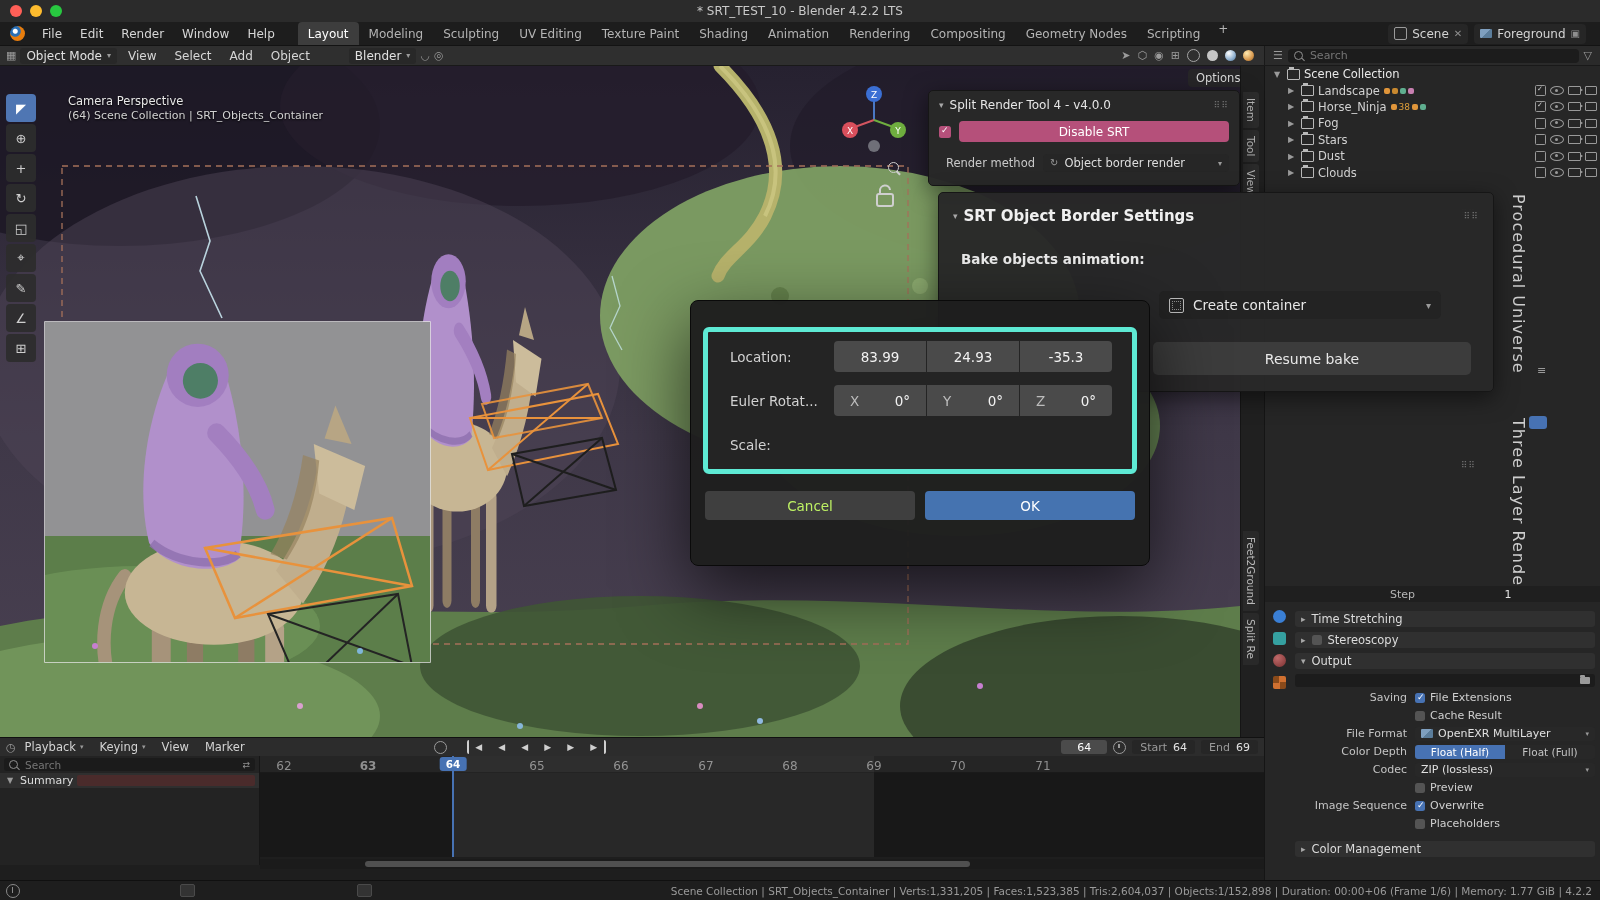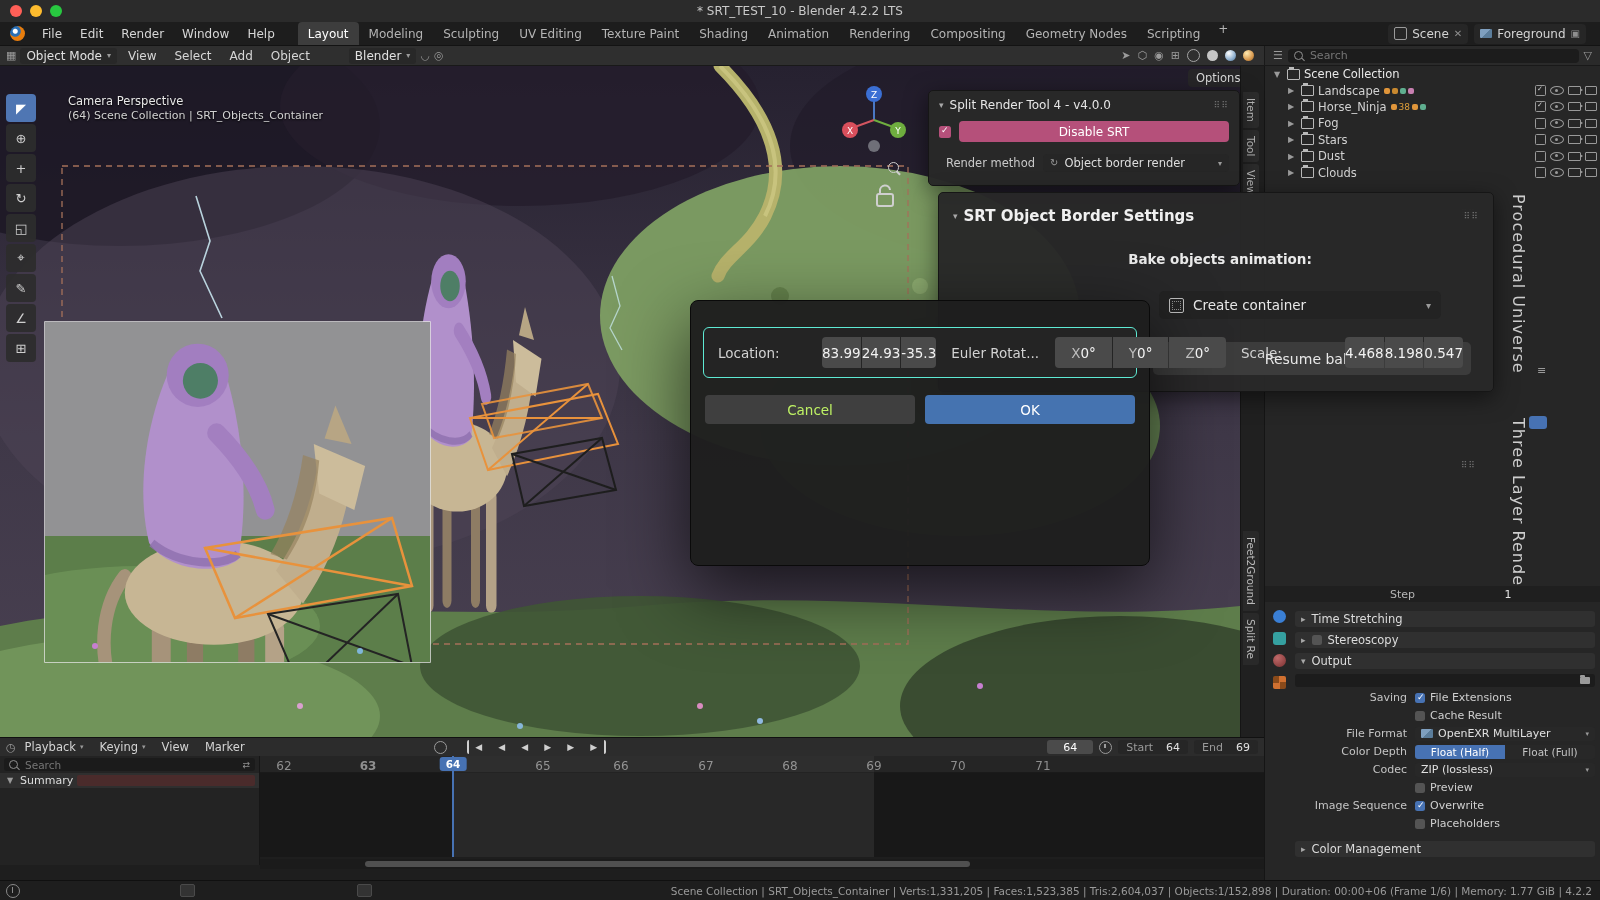--- a/index.html
+++ b/index.html
@@ -82,31 +82,31 @@
   .cb.on{background:#4772b3;}
   .cb.on::after{content:"✓";position:absolute;color:#fff;font-size:9px;left:2px;top:-1px;}
   .cb.pink{background:#b5507a;}
   .btn{background:#3f3f3f;border-radius:4px;display:flex;align-items:center;justify-content:center;color:#bef264;}
   .btn-pink{background:#b5507a;color:#fff;flex:1;height:21px;font-size:12px;border-radius:4px;display:flex;align-items:center;justify-content:center;}
   .method-row{display:flex;align-items:center;gap:8px;margin-top:12px;}
   .method-row .lab{color:#c9c9c9;font-size:11.5px;width:96px;text-align:right;flex:none;}
   .dd2{background:#262626;border-radius:4px;height:18px;display:flex;align-items:center;gap:6px;padding:0 7px;flex:1;color:#dedede;font-size:11.5px;}
   .dd2::after{content:"▾";font-size:8px;color:#9a9a9a;margin-left:auto;}
   .srt2-title{font-size:15px;font-weight:bold;color:#f0f0f0;}
-  .bake-label{font-size:13.5px;font-weight:bold;color:#eaeaea;margin:22px 0 0 8px;text-align:center;}
+  .bake-label{font-size:13.5px;font-weight:bold;color:#eaeaea;margin:22px 0 0 8px;}
   .container-dd{position:absolute;left:220px;top:98px;width:282px;height:28px;background:#232323;border-radius:5px;display:flex;align-items:center;gap:9px;padding:0 10px;box-sizing:border-box;font-size:13.5px;color:#e8e8e8;}
   .container-dd::after{content:"▾";font-size:10px;color:#9a9a9a;margin-left:auto;}
   .resume-btn{position:absolute;left:214px;top:149px;width:318px;height:33px;background:#3c3c3c;border-radius:5px;display:flex;align-items:center;justify-content:center;font-size:14px;color:#e8e8e8;}
   .box-ico{width:13px;height:13px;border:1.5px solid #bdbdbd;border-radius:2px;position:relative;flex:none;}
   .box-ico::after{content:"";position:absolute;inset:2px;border:1px dotted #8f8f8f;}
 
   
   .modal{position:absolute;left:690px;top:300px;width:460px;height:266px;background:rgba(30,30,30,.97);border:1px solid #0a0a0a;border-radius:8px;box-shadow:0 24px 70px rgba(0,0,0,.65);z-index:6;padding:14px 12px;box-sizing:border-box;}
   .modal-title{font-size:15px;color:#ededed;padding:0 4px 10px 4px;border-bottom:1px solid #3a3a3a;}
-  .modal-rows{border:1px solid #5eead4;background:#242424;border-radius:6px;margin-top:12px;padding:9px 12px;display:flex;flex-direction:row;gap:13px;}
+  .modal-rows{border:5px solid #5eead4;background:#242424;border-radius:6px;margin-top:12px;padding:9px 20px;display:flex;flex-direction:column;gap:13px;}
   .m-row{display:flex;align-items:center;height:31px;}
   .m-lab{width:104px;color:#d2d2d2;font-size:13.5px;flex:none;padding-left:2px;}
   .cells{display:flex;gap:1px;flex:1;height:100%;}
   .cell{flex:1;background:#4a4a4a;color:#f2f2f2;display:flex;align-items:center;justify-content:center;font-size:13.5px;}
   .cell:first-child{border-radius:4px 0 0 4px;}
   .cell:last-child{border-radius:0 4px 4px 0;}
   .cell.axis{justify-content:space-between;padding:0 16px;}
   .cell.axis .ax{color:#bdbdbd;}
   .modal-btns{display:flex;gap:10px;margin-top:17px;padding:0 2px;}
   .modal-btns .btn{flex:1;height:29px;border-radius:4px;font-size:13.5px;}
@@ -169,21 +169,21 @@
   .tm-head{height:18px;background:#2c2c2c;display:flex;align-items:center;gap:2px;padding:0 6px;position:relative;}
   .tm-menu{padding:0 7px;color:#d4d4d4;font-size:11.5px;display:flex;align-items:center;gap:4px;}
   .tm-menu.dd-like::after{content:"▾";font-size:7px;color:#9a9a9a;}
   .rec-circ{width:11px;height:11px;border:1.5px solid #9a9a9a;border-radius:50%;margin-left:180px;}
   .transport{display:flex;align-items:center;gap:3px;margin-left:18px;}
   .pb-btn{width:20px;height:14px;display:flex;align-items:center;justify-content:center;color:#cfcfcf;font-size:9px;background:transparent;border-radius:2px;}
   .pb-btn.barl{border-left:2px solid #cfcfcf;}
   .pb-btn.barr{border-right:2px solid #cfcfcf;}
   .tm-right{margin-left:auto;display:flex;align-items:center;gap:6px;}
   .frame-box{background:#4b4b4b;border-radius:3px;width:46px;height:14px;display:flex;align-items:center;justify-content:center;color:#fff;font-size:11px;}
-  .se-box{background:#262626;border-radius:3px;height:14px;display:flex;align-items:center;gap:13px;padding:0 8px;font-size:11px;}
+  .se-box{background:#262626;border-radius:3px;height:14px;display:flex;align-items:center;gap:6px;padding:0 8px;font-size:11px;}
   .se-box .k{color:#9a9a9a;}
   .se-box .v{color:#e2e2e2;}
   .clock-ic{width:11px;height:11px;border:1.4px solid #9a9a9a;border-radius:50%;position:relative;}
   .clock-ic::after{content:"";position:absolute;left:4px;top:2px;width:1.4px;height:4px;background:#9a9a9a;}
   .tm-body{position:relative;height:117px;}
   .ch-col{position:absolute;left:0;top:0;width:260px;height:109px;background:#232323;border-right:1px solid #161616;box-sizing:border-box;}
   .ch-search{display:flex;align-items:center;gap:5px;background:#1b1b1b;border-radius:3px;height:13px;margin:2px 4px;padding:0 5px;}
   .ch-search input{background:transparent;border:0;outline:0;color:#bdbdbd;font-size:10.5px;width:100%;font-family:inherit;}
   .swap-ic{color:#8f8f8f;font-size:9px;}
   .summary-row{display:flex;align-items:center;gap:4px;height:15px;background:#2f2f2f;padding:0 4px;}
@@ -502,21 +502,21 @@
             <span class="o-caret">▼</span>
             <span style="font-size:11px;color:#dedede;">Summary</span>
             <span class="strip"></span>
           </div>
         </div>
 
         <div class="ruler">
           <span class="tick" style="left:24px;">62</span>
           <span class="tick" style="left:108px;font-weight:bold;">63</span>
           <span class="tick" style="left:193px;">64</span>
-          <span class="tick" style="left:283px;">65</span>
+          <span class="tick" style="left:277px;">65</span>
           <span class="tick" style="left:361px;">66</span>
           <span class="tick" style="left:446px;">67</span>
           <span class="tick" style="left:530px;">68</span>
           <span class="tick" style="left:614px;">69</span>
           <span class="tick" style="left:698px;">70</span>
           <span class="tick" style="left:783px;">71</span>
         </div>
         <div class="tracks"></div>
         <div class="outrangeL"></div>
         <div class="outrangeR"></div>
@@ -781,25 +781,20 @@
               <span>0°</span>
           </div>
           <div class="cell axis">
             <span class="ax">Z</span>
               <span>0°</span>
           </div>
         </div>
       </div>
       <div class="m-row">
         <span class="m-lab">Scale:</span>
-        <div class="cells">
-          <div class="cell">4.468</div>
-          <div class="cell">8.198</div>
-          <div class="cell">0.547</div>
-        </div>
       </div>
     </div>
     <div class="modal-btns">
       <div class="btn">Cancel</div>
       <div class="btn btn-ok">OK</div>
     </div>
   </div>
 
   <div class="statusbar">
     <span class="stat-ic"></span>

